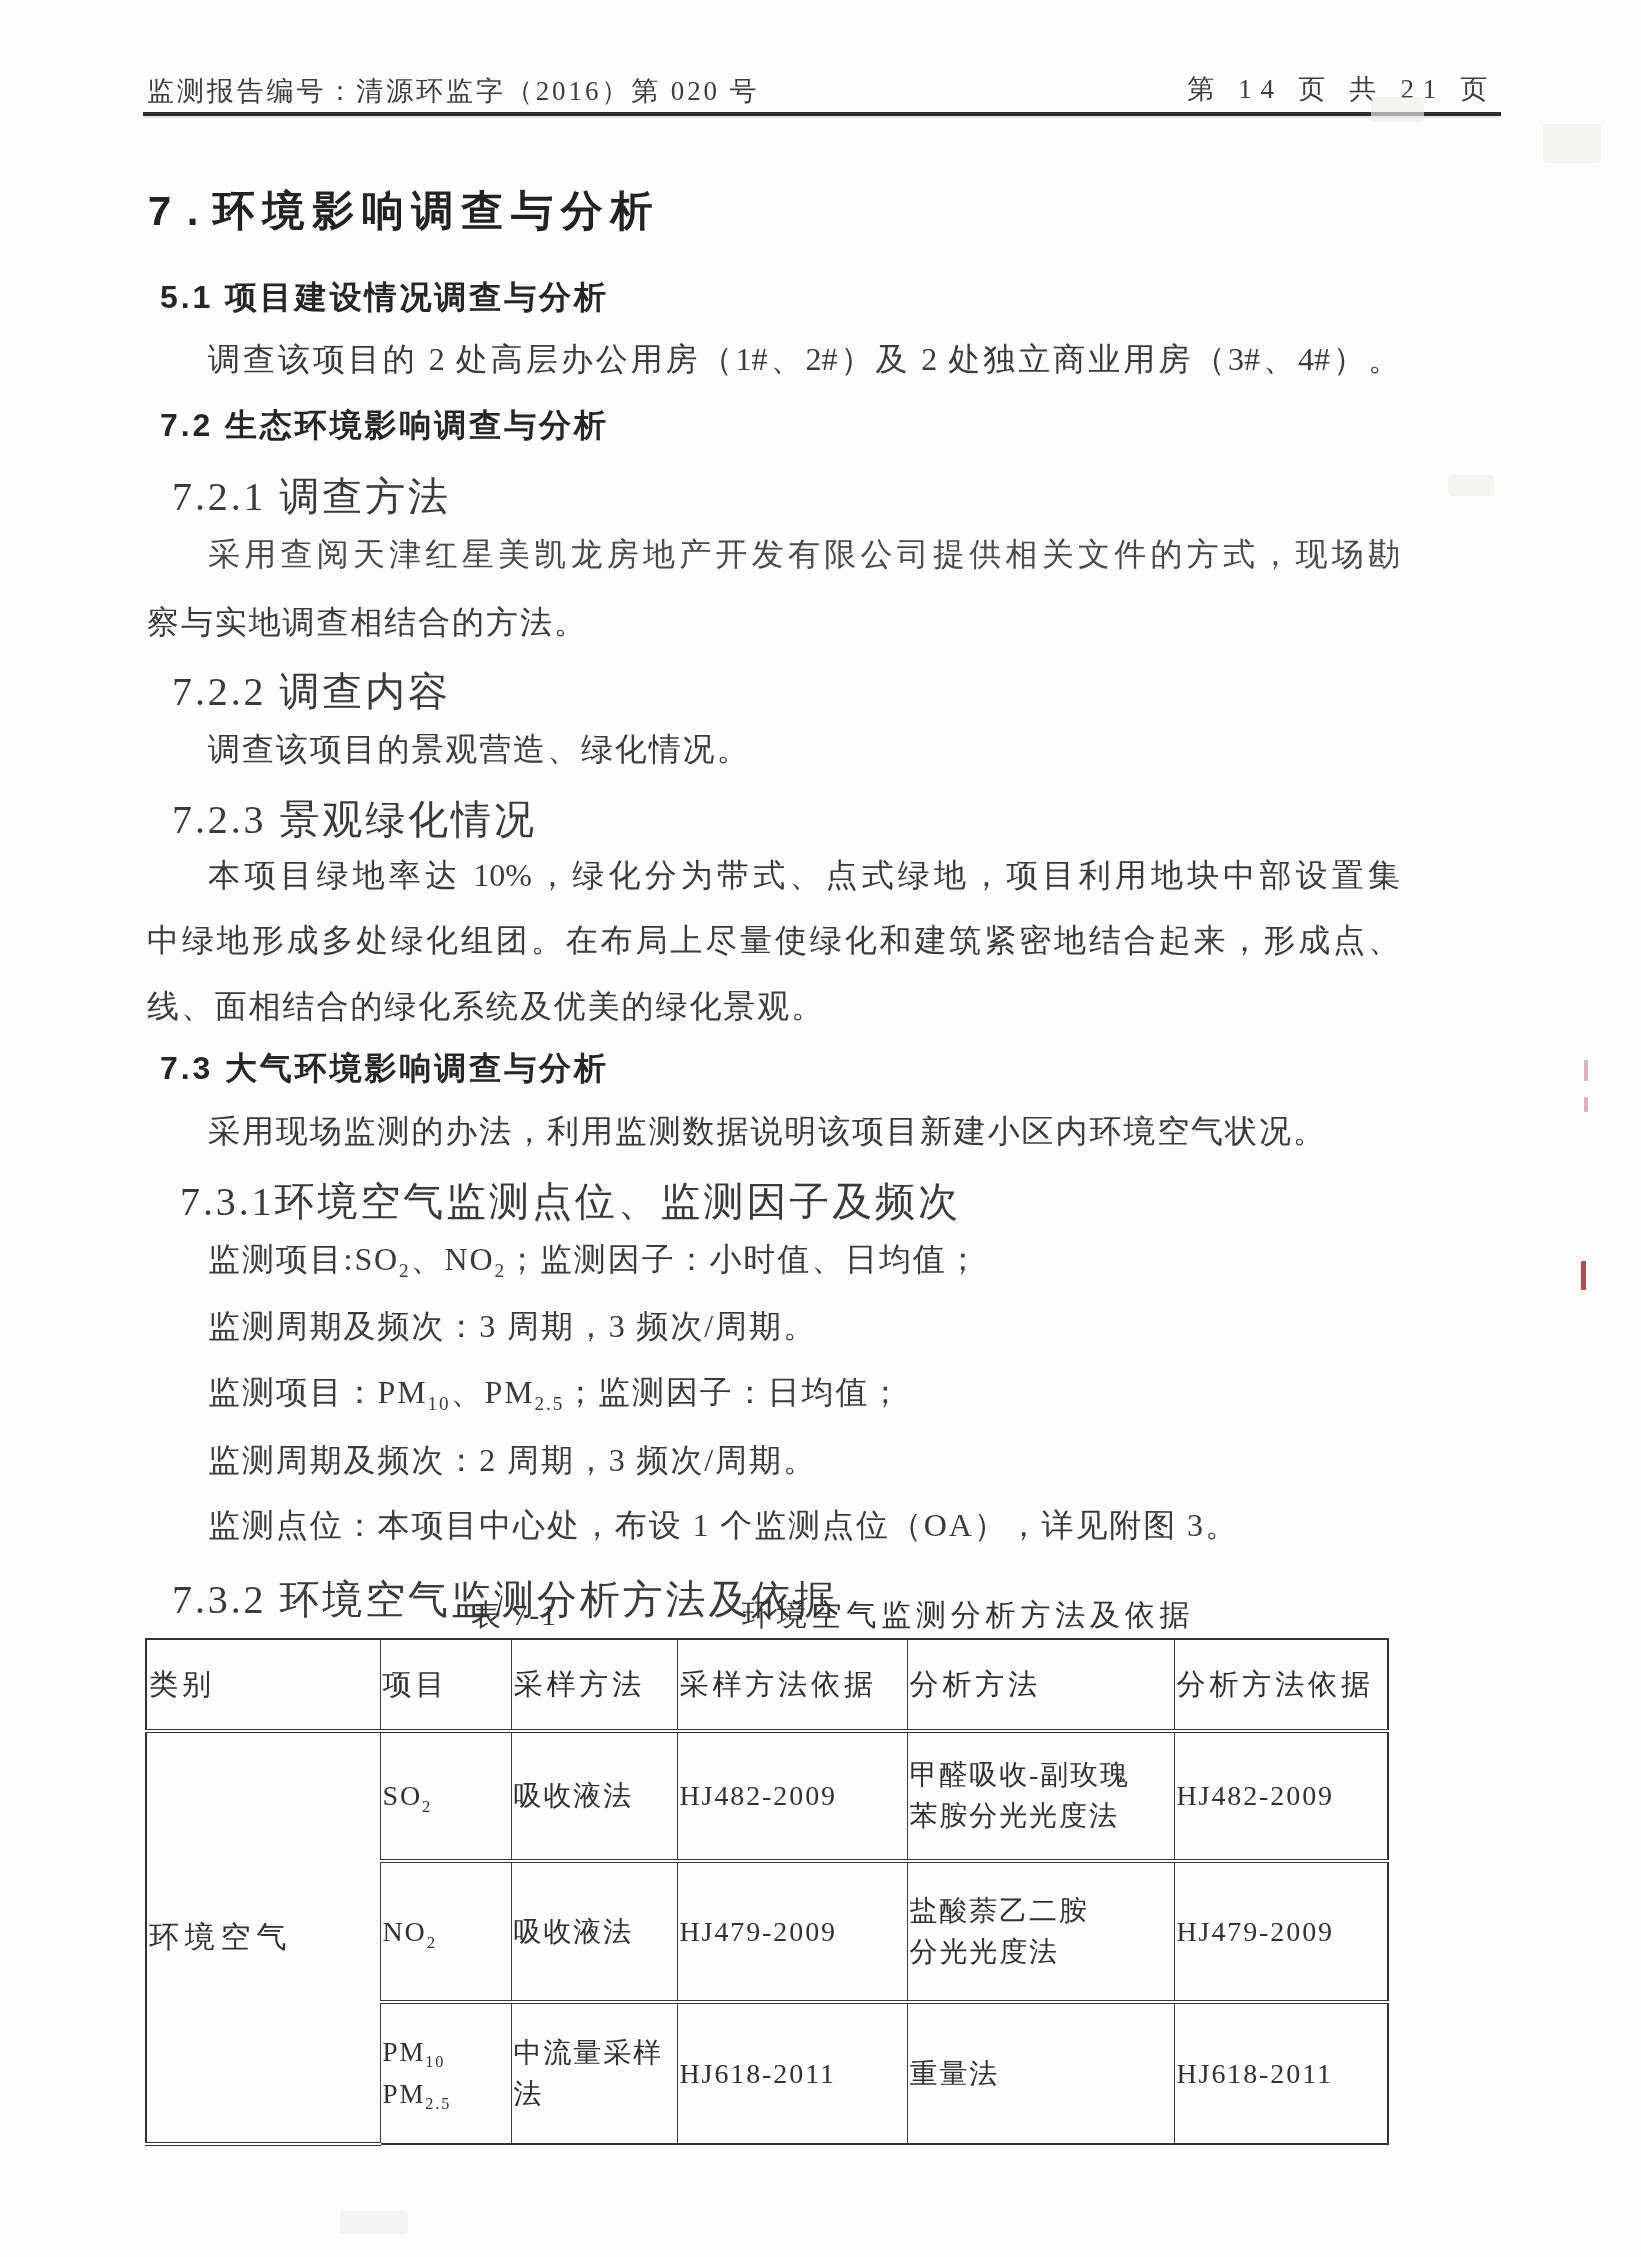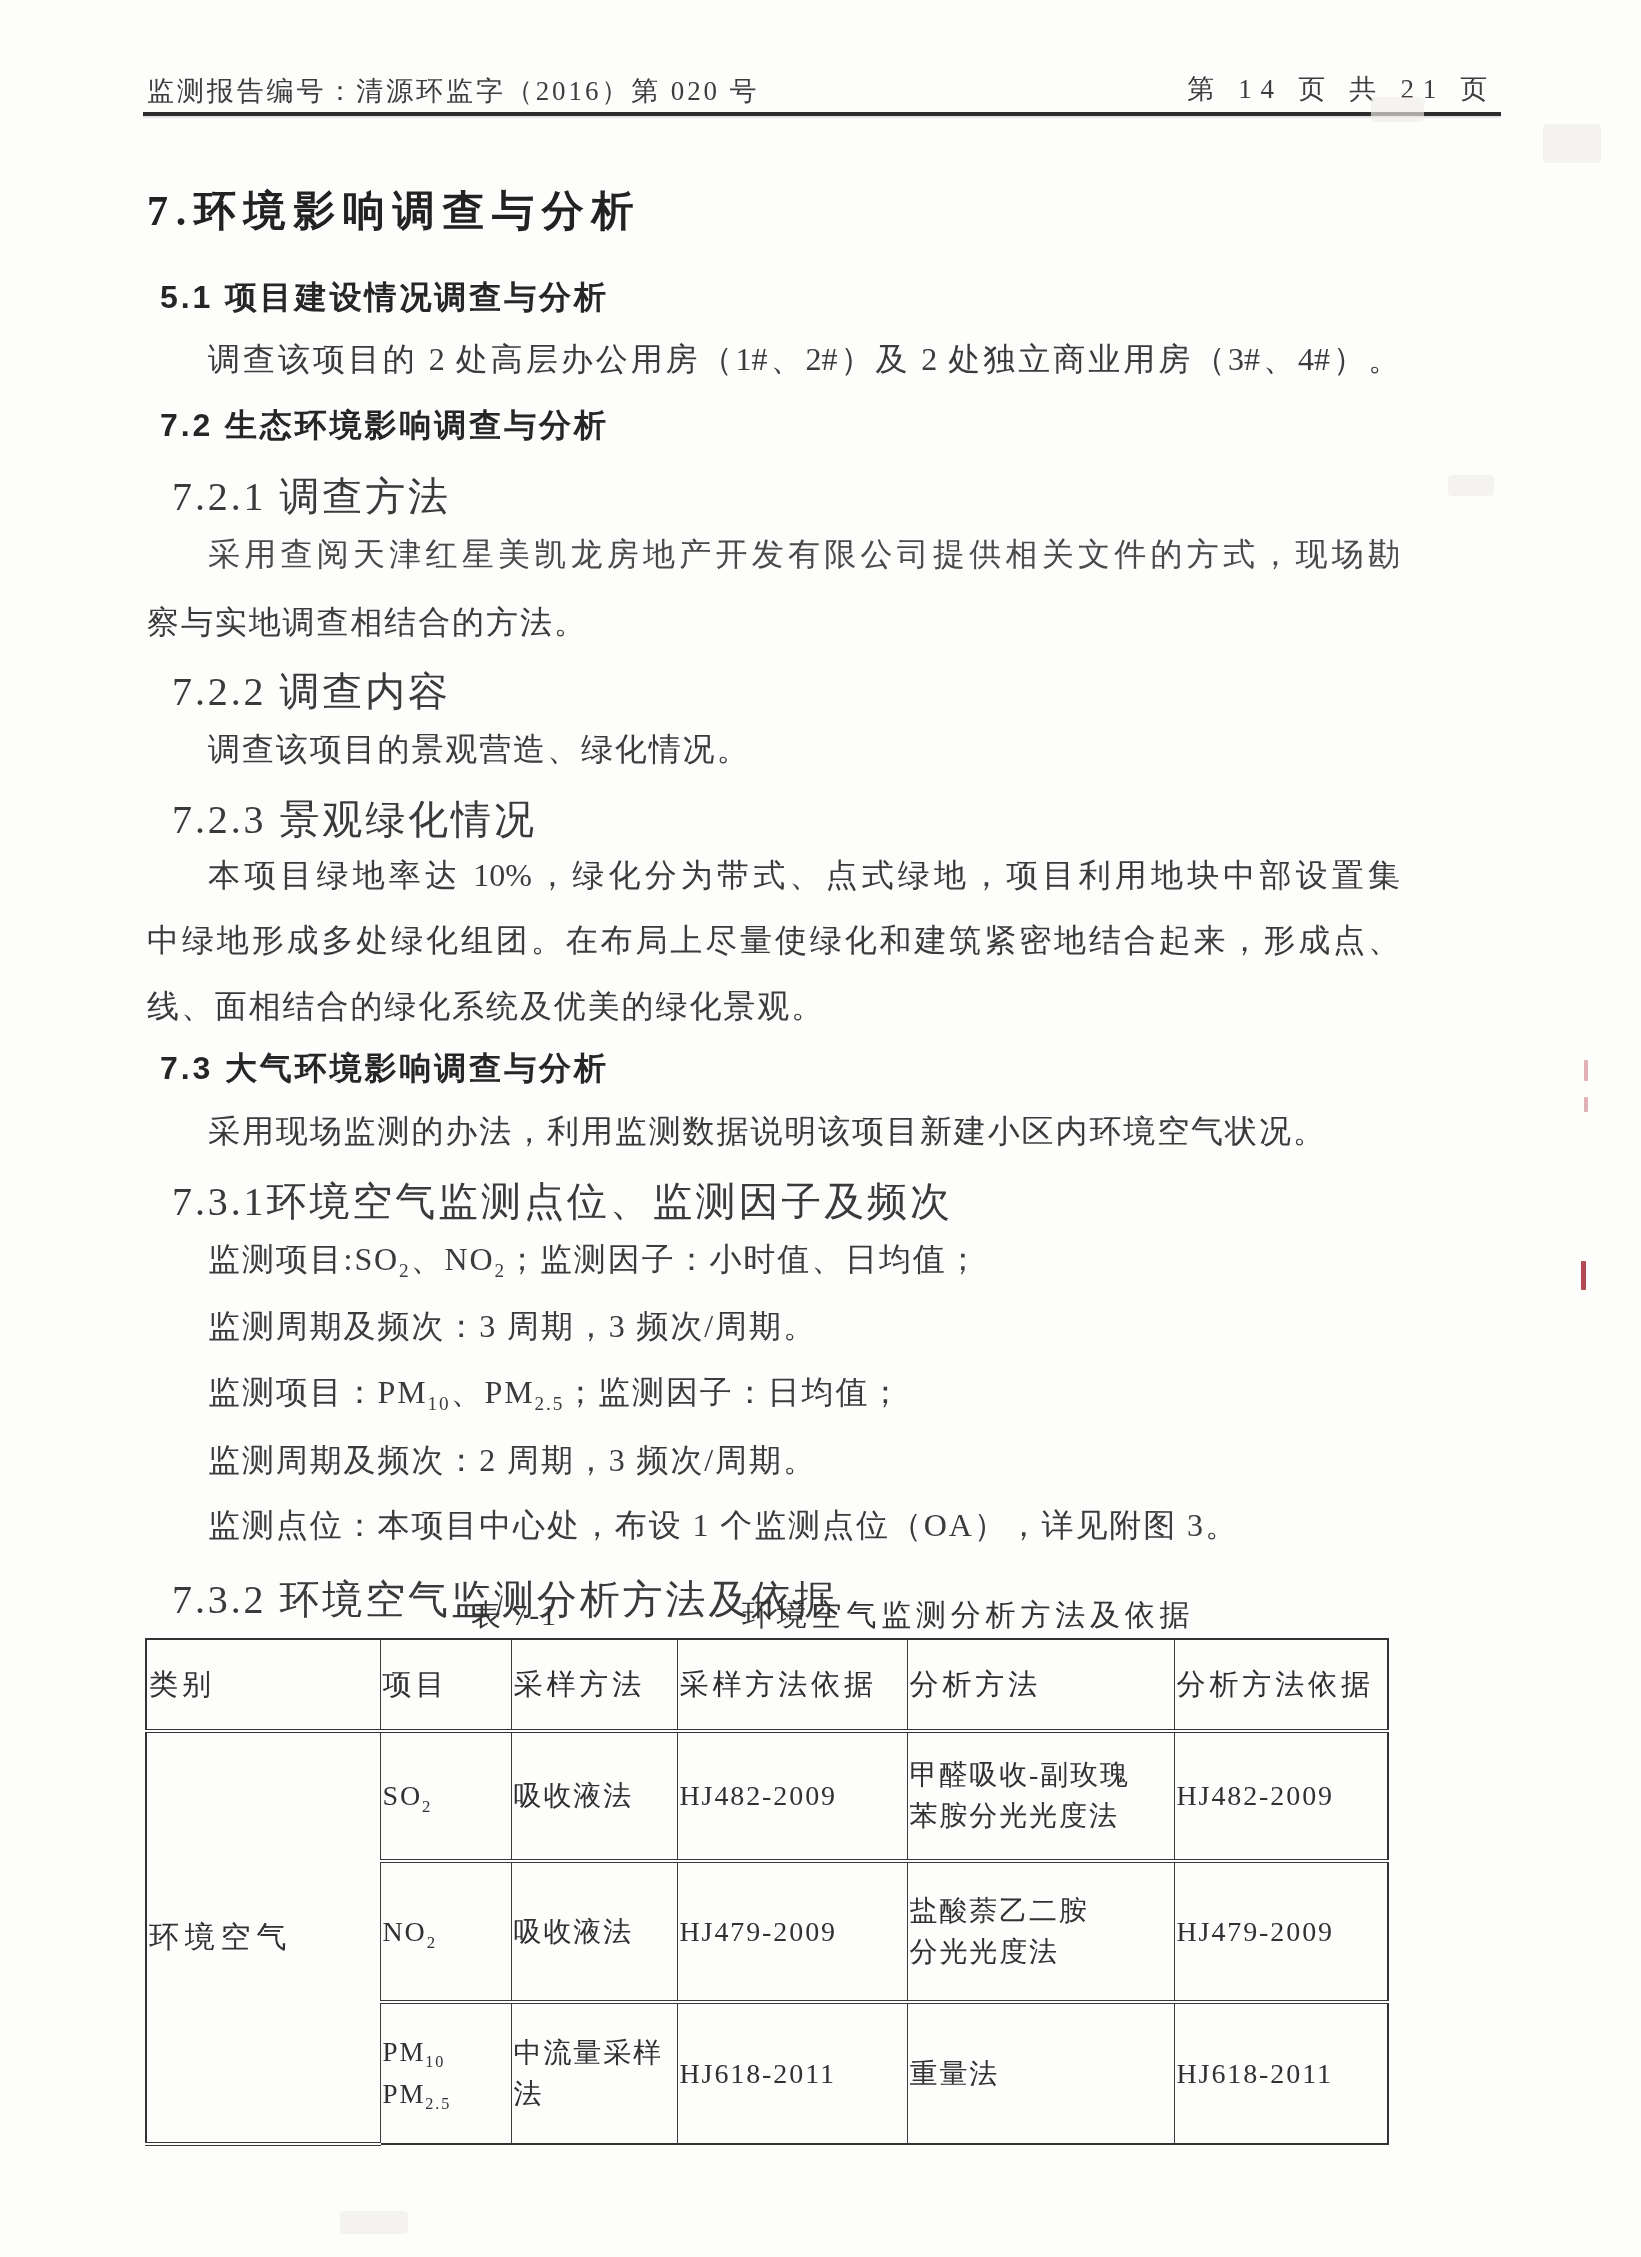--- a/index.html
+++ b/index.html
@@ -9,21 +9,21 @@
     margin:0 auto;
     background:#fdfdfc;
     overflow:hidden;
     font-family:"Liberation Serif","DejaVu Serif",serif;
     color:#383838;
   }
   .ln{position:absolute;white-space:nowrap;}
   .hdr-left{left:147px;top:73px;font-size:27px;letter-spacing:2.9px;color:#3d3d3d;}
   .hdr-right{right:145px;top:71px;font-size:27px;letter-spacing:8.7px;color:#3d3d3d;}
   .rule{position:absolute;left:143px;top:112px;width:1358px;height:3.9px;background:#2d2d2d;box-shadow:0 1.9px 0 rgba(0,0,0,0.10);}
-  .h-main{left:147px;top:183px;font-family:Liberation Serif, serif;font-weight:700;font-size:42px;letter-spacing:7.7px;color:#222;}
+  .h-main{left:147px;top:183px;font-family:Liberation Mono, monospace;font-weight:700;font-size:42px;letter-spacing:7.7px;color:#222;}
   .h-sub{font-family:"Liberation Sans","DejaVu Sans",sans-serif;font-weight:700;font-size:32px;letter-spacing:2.9px;color:#262626;}
   .h-num{font-size:40px;letter-spacing:2.9px;color:#3a3a3a;}
   .body-ln{font-size:32px;letter-spacing:1.9px;color:#3b3b3b;}
   .light{color:#4a4a4a;}
   .fill{width:1253px;white-space:normal;text-align:justify;text-align-last:justify;letter-spacing:0;}
   sub{font-size:0.60em;line-height:0;}
   .cap-label{left:471px;top:1595px;font-size:30px;letter-spacing:1.9px;color:#343434;}
   .cap-title{left:742px;top:1595px;font-size:30px;letter-spacing:4.8px;color:#343434;}
 
   table.t71{
@@ -75,21 +75,21 @@
   <div class="ln body-ln" style="left:208px;top:728px;">调查该项目的景观营造、绿化情况。</div>
 
   <div class="ln h-num" style="left:172px;top:792px;">7.2.3 景观绿化情况</div>
   <div class="ln body-ln fill" style="left:208px;top:854px;width:1192px;">本项目绿地率达 10%，绿化分为带式、点式绿地，项目利用地块中部设置集</div>
   <div class="ln body-ln fill" style="left:147px;top:919px;">中绿地形成多处绿化组团。在布局上尽量使绿化和建筑紧密地结合起来，形成点、</div>
   <div class="ln body-ln" style="left:147px;top:985px;">线、面相结合的绿化系统及优美的绿化景观。</div>
 
   <div class="ln h-sub" style="left:160px;top:1047px;">7.3 大气环境影响调查与分析</div>
   <div class="ln body-ln" style="left:208px;top:1110px;">采用现场监测的办法，利用监测数据说明该项目新建小区内环境空气状况。</div>
 
-  <div class="ln h-num" style="left:172px;top:1174px;">7.3.1环境空气监测点位、监测因子及频次</div>
+  <div class="ln h-num" style="left:180px;top:1174px;">7.3.1环境空气监测点位、监测因子及频次</div>
 
   <div class="ln body-ln" style="left:208px;top:1238px;"><span>监测项目:SO</span><sub>2</sub><span>、NO</span><sub>2</sub><span>；监测因子：小时值、日均值；</span></div>
   <div class="ln body-ln" style="left:208px;top:1305px;">监测周期及频次：3 周期，3 频次/周期。</div>
   <div class="ln body-ln" style="left:208px;top:1371px;"><span>监测项目：PM</span><sub>10</sub><span>、PM</span><sub>2.5</sub><span>；监测因子：日均值；</span></div>
   <div class="ln body-ln" style="left:208px;top:1439px;">监测周期及频次：2 周期，3 频次/周期。</div>
   <div class="ln body-ln" style="left:208px;top:1504px;">监测点位：本项目中心处，布设 1 个监测点位（OA），详见附图 3。</div>
 
   <div class="ln h-num" style="left:172px;top:1572px;">7.3.2 环境空气监测分析方法及依据</div>
 
   <div class="ln cap-label">表 7-1</div>

